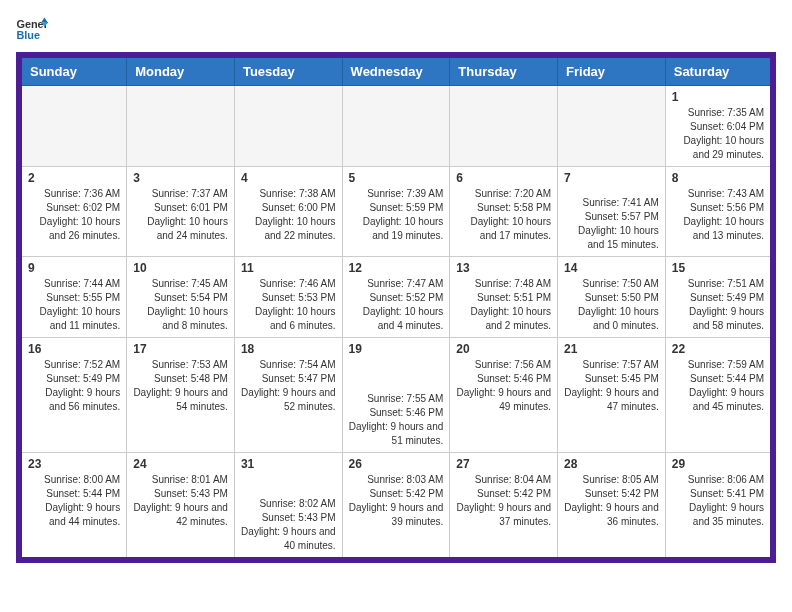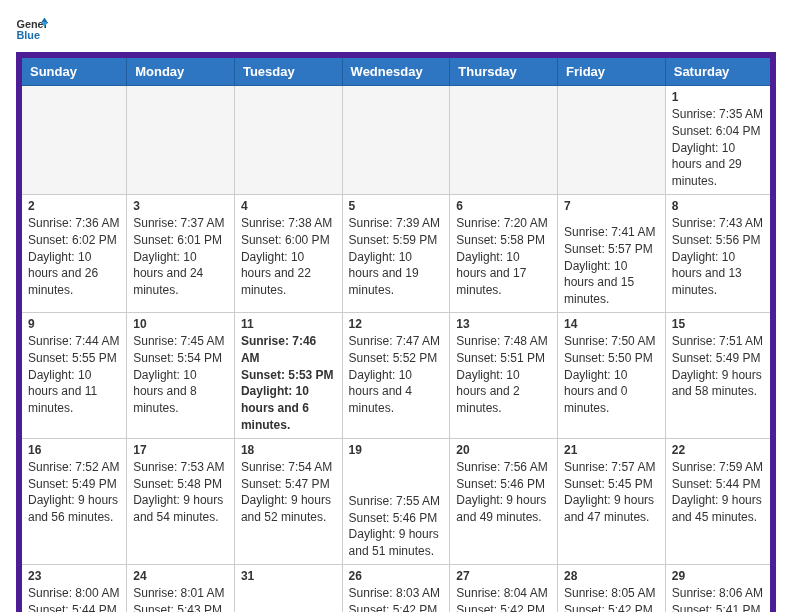--- a/index.html
+++ b/index.html
@@ -64,23 +64,24 @@
     .calendar td.empty {
       background: #f5f5f5;
     }
     .day-number {
       font-weight: bold;
       font-size: 12px;
       margin-bottom: 2px;
       display: block;
     }
     .day-info {
-      font-size: 12px;
+      font-size: 10px;
       line-height: 1.4;
       color: #333;
+      text-align: right;
     }
   </style>
 </head>
 <body>
 
 <div class="header-area">
   <div class="logo">
     <svg class="logo-icon" viewBox="0 0 40 36">
       <text x="0" y="16" font-size="14" fill="#333" font-family="Arial" font-weight="bold">General</text>
       <text x="0" y="30" font-size="14" fill="#1a6faf" font-family="Arial" font-weight="bold">Blue</text>
@@ -173,21 +174,21 @@
 Daylight: 10 hours and 11 minutes.</div>
         </td>
         <td>
           <span class="day-number">10</span>
           <div class="day-info" style="white-space: pre-line;">Sunrise: 7:45 AM
 Sunset: 5:54 PM
 Daylight: 10 hours and 8 minutes.</div>
         </td>
         <td>
           <span class="day-number">11</span>
-          <div class="day-info" style="white-space: pre-line; font-weight: bold;">Sunrise: 7:46 AM
+          <div class="day-info" style="white-space: pre-line;">Sunrise: 7:46 AM
 Sunset: 5:53 PM
 Daylight: 10 hours and 6 minutes.</div>
         </td>
         <td>
           <span class="day-number">12</span>
           <div class="day-info" style="white-space: pre-line;">Sunrise: 7:47 AM
 Sunset: 5:52 PM
 Daylight: 10 hours and 4 minutes.</div>
         </td>
         <td>

